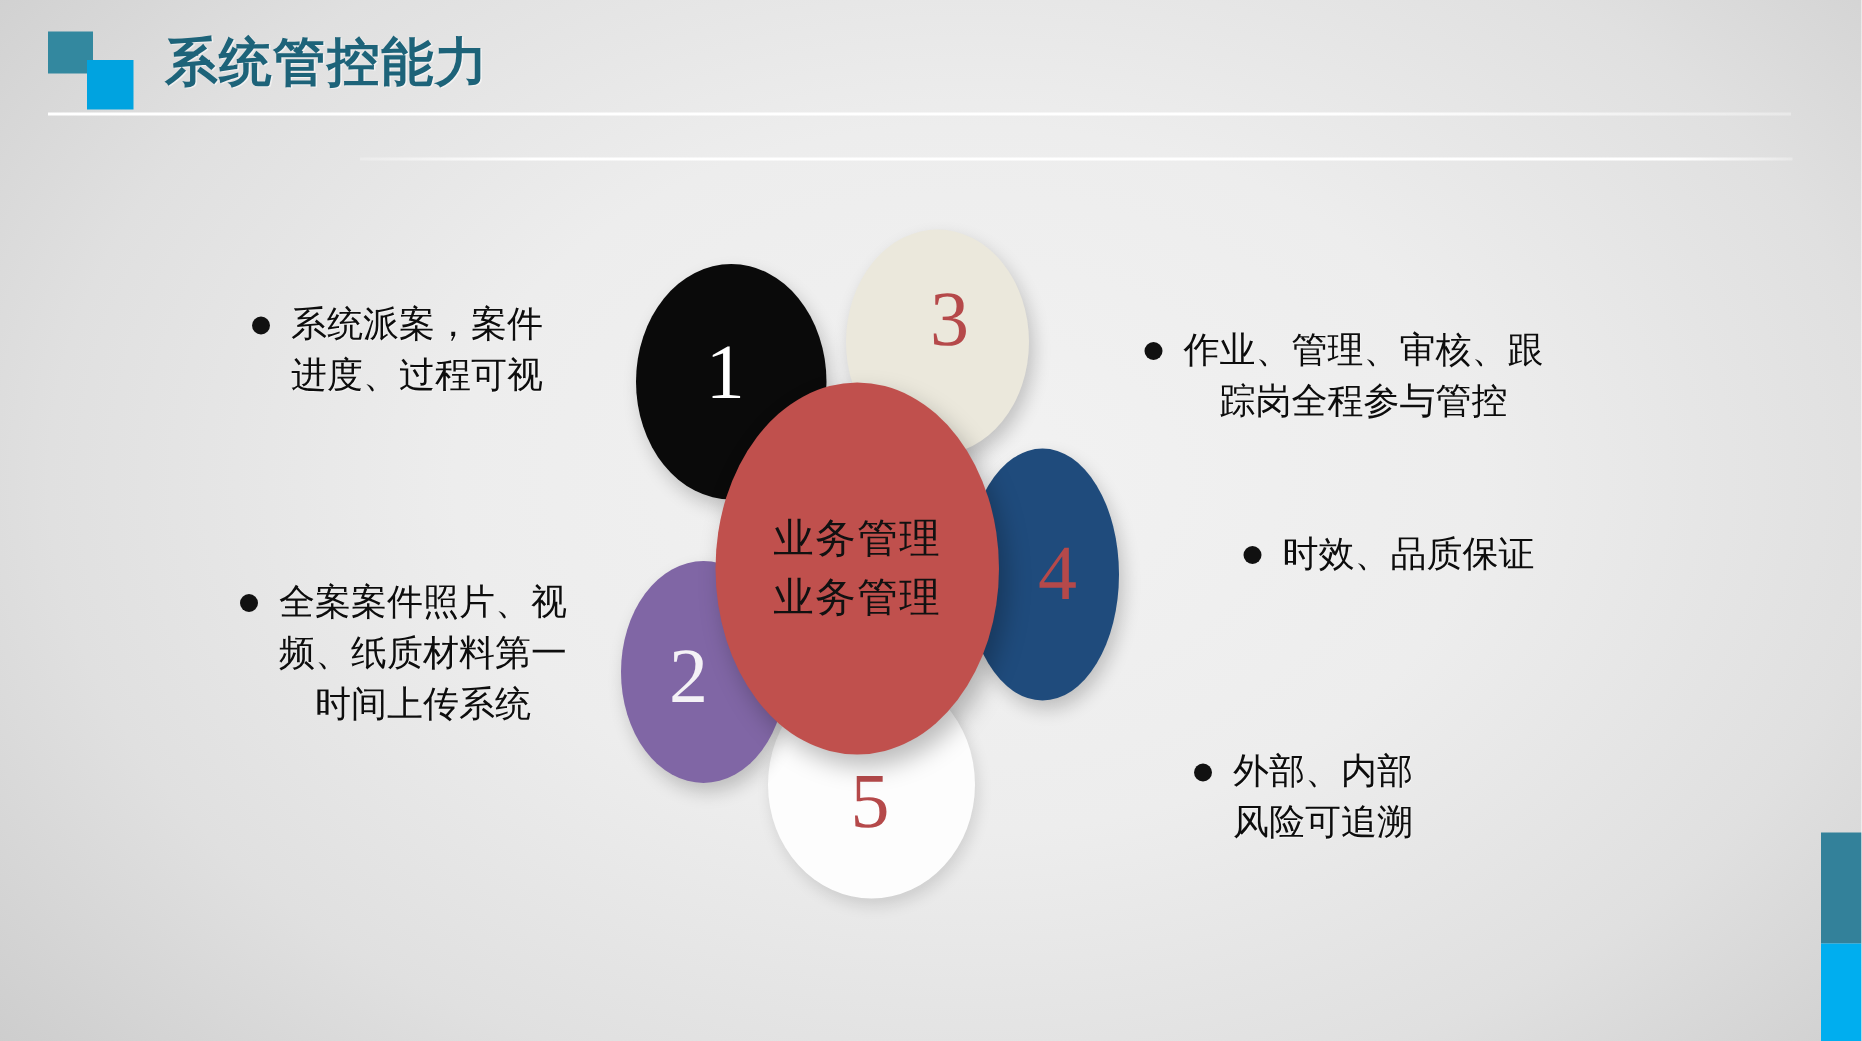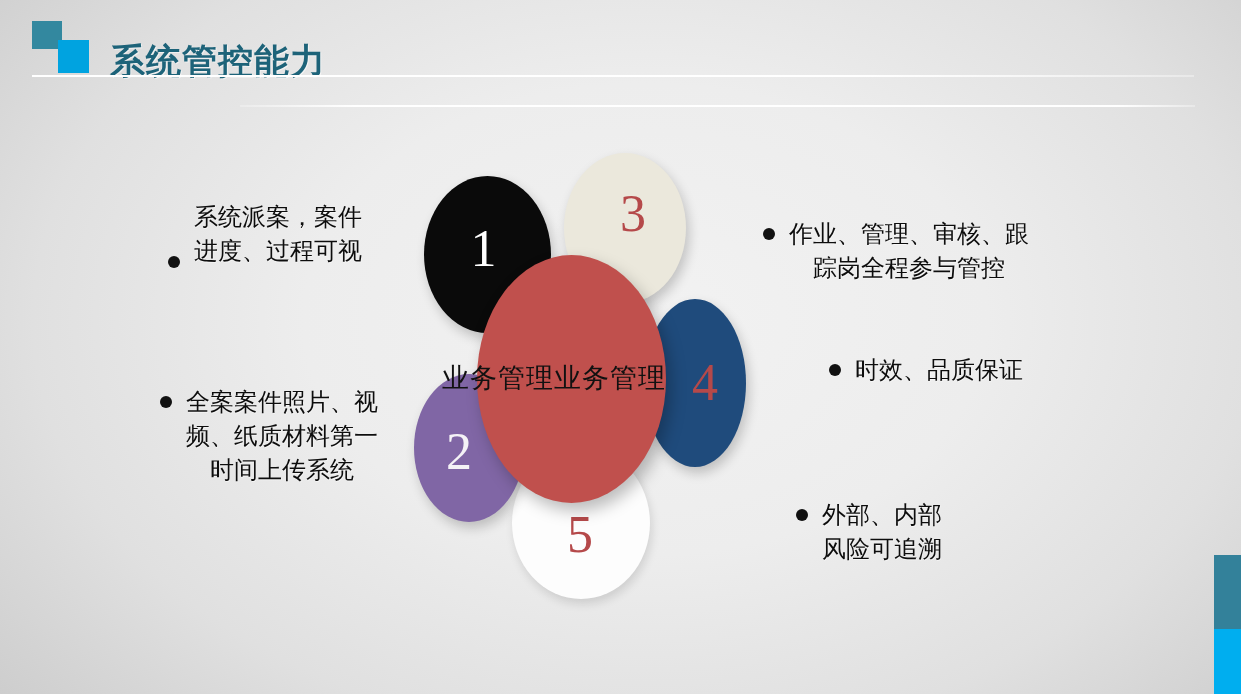--- a/index.html
+++ b/index.html
@@ -47,21 +47,20 @@
   #slide-title {
     position: absolute;
     left: 110px;
     top: 18px;
     font-size: 35px;
     font-weight: bold;
     color: #1d6379;
     letter-spacing: 1px;
     text-shadow: 1px 1px 0 rgba(255,255,255,0.55);
     white-space: nowrap;
-    margin-top: 20px;
   }
   #divider-upper {
     position: absolute;
     left: 32px;
     top: 75px;
     width: 1162px;
     height: 2px;
     background: linear-gradient(to right, #ffffff 0%, #ffffff 72%, rgba(255,255,255,0.35) 100%);
   }
   #divider-lower {
@@ -151,23 +150,23 @@
     position: absolute;
     left: 477px;
     top: 255px;
     width: 189px;
     height: 248px;
     border-radius: 50%;
     background: #c0504d;
     box-shadow: 5px 8px 16px rgba(0,0,0,0.26);
     z-index: 6;
     display: flex;
-    flex-direction: row;
+    flex-direction: column;
     align-items: center;
-    justify-content: flex-end;
+    justify-content: center;
   }
   .core-line {
     font-family: "Liberation Serif", serif;
     font-size: 27px;
     color: #111111;
     line-height: 1.45;
     letter-spacing: 1px;
     white-space: nowrap;
   }
   
@@ -187,21 +186,21 @@
     margin-right: 14px;
   }
   .callout-text {
     font-size: 24px;
     line-height: 1.42;
     color: #0d0d0d;
     text-align: center;
     white-space: pre-line;
     text-shadow: 0.5px 0.5px 0 rgba(255,255,255,0.5);
   }
-  #callout-1 { left: 168px; top: 200px; width: 240px; align-items: flex-end; }
+  #callout-1 { left: 168px; top: 200px; width: 240px; }
   #callout-2 { left: 160px; top: 385px; width: 252px; }
   #callout-3 { left: 763px; top: 180px; width: 300px; margin-top: 37px; }
   #callout-4 { left: 806px; top: 353px; width: 240px; justify-content: center; }
   #callout-4 .callout-text { text-align: left; }
   #callout-5 { left: 796px; top: 498px; width: 230px; }
 </style>
 </head>
 <body>
 
 <div id="slide">

